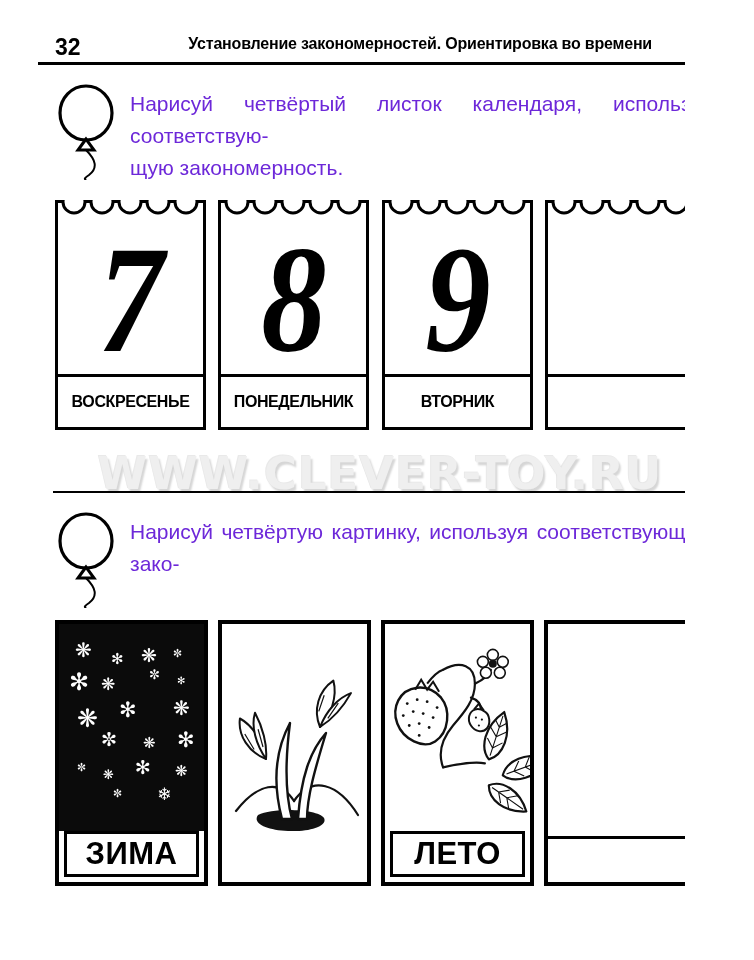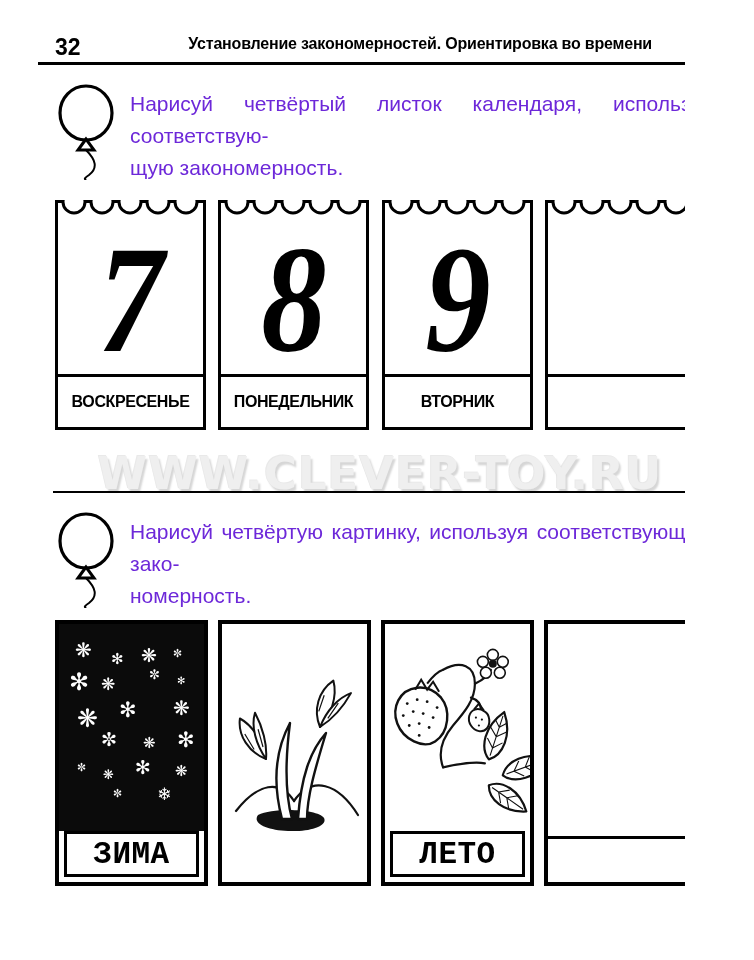--- a/index.html
+++ b/index.html
@@ -40,21 +40,21 @@
   
   .watermark{position:absolute;left:38px;top:447px;width:684px;text-align:center;z-index:2;
              font-family:"DejaVu Sans",sans-serif;font-weight:700;font-size:45px;letter-spacing:1px;
              color:#efefef;text-shadow:2px 3px 2px #d6d6d6,-1px -1px 0 #e9e9e9;user-select:none;}
 
   
   .season-card{position:absolute;top:620px;width:153px;height:266px;box-sizing:border-box;
                border:4px solid #000;background:#fff;display:flex;flex-direction:column;}
   .season-main{flex:1 1 auto;position:relative;overflow:hidden;background:#fff;}
   .season-main.black{background:#0b0b0b;}
-  .season-label-wrap{flex:0 0 46px;display:flex;padding:0 5px 5px;font-family:Liberation Mono, monospace;}
+  .season-label-wrap{flex:0 0 46px;display:flex;padding:0 5px 5px;}
   .season-label-box{flex:1;border:3px solid #000;background:#fff;display:flex;align-items:center;
                     justify-content:center;font-weight:700;font-size:31px;letter-spacing:0.5px;}
   .season-card.plain .season-label-wrap{padding:0;}
   .season-card.plain .season-label-box{border:none;border-top:3px solid #000;}
 
   .flake{position:absolute;color:#fff;font-family:"DejaVu Sans",sans-serif;line-height:1;}
   .art{position:absolute;inset:0;width:100%;height:100%;}
 </style>
 </head>
 <body>
@@ -138,21 +138,20 @@
   <div class="watermark">WWW.CLEVER-TOY.RU</div>
   <div class="rule rule-mid"></div>
 
   <svg class="balloon balloon-2" viewBox="0 0 60 96">
     <ellipse cx="30" cy="29" rx="26" ry="27" fill="#fff" stroke="#000" stroke-width="3.2"></ellipse>
     <path d="M30 55 L22 66 L38 66 Z" fill="#fff" stroke="#000" stroke-width="3"></path>
     <path d="M30 66 C40 76 42 84 33 91 C27 95 29 95 30 96" fill="none" stroke="#000" stroke-width="2"></path>
   </svg>
   <div class="task-text task-2">
     <span class="jline">Нарисуй четвёртую картинку, используя соответствующую зако-</span>
-    <span class="lline">номерность.</span>
   </div>
 
   <div class="season-card" style="left:55px">
     <div class="season-main black" id="zima-flakes">
         <span class="flake" style="left: 16px; top: 16px; font-size: 20px;">❋</span>
         <span class="flake" style="left: 52px; top: 28px; font-size: 15px;">✻</span>
         <span class="flake" style="left: 82px; top: 22px; font-size: 19px;">❋</span>
         <span class="flake" style="left: 114px; top: 24px; font-size: 11px;">✼</span>
         <span class="flake" style="left: 10px; top: 46px; font-size: 24px;">✻</span>
         <span class="flake" style="left: 42px; top: 52px; font-size: 17px;">❋</span>

